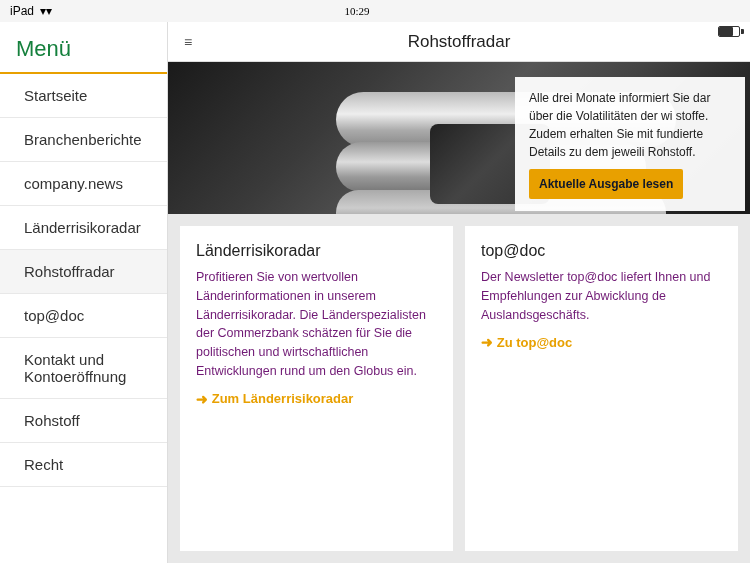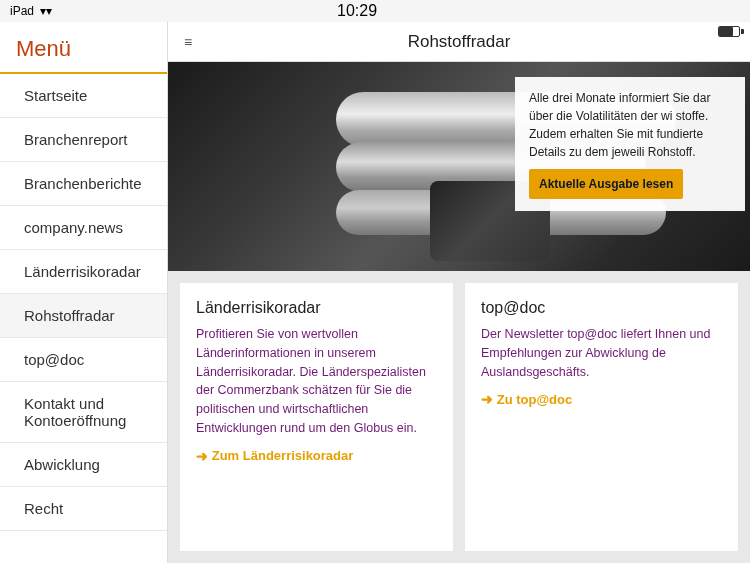--- a/index.html
+++ b/index.html
@@ -11,21 +11,21 @@
       height: 22px;
       display: flex;
       align-items: center;
       justify-content: space-between;
       padding: 0 10px;
       font-size: 12px;
       font-weight: 500;
       flex-shrink: 0;
     }
     .status-left { display: flex; align-items: center; gap: 6px; }
-    .status-center { font-size: 16px; font-weight: 500; }
+    .status-center { font-size: 11px; font-weight: 500; font-family: Liberation Serif, serif; }
     .status-right { display: flex; align-items: center; gap: 4px; font-size: 12px; margin-top: 40px; }
     .battery-icon { width: 22px; height: 11px; border: 1.5px solid #333; border-radius: 2px; position: relative; display: inline-block; }
     .battery-icon::after { content: ''; position: absolute; right: -5px; top: 2px; width: 3px; height: 5px; background: #333; border-radius: 0 1px 1px 0; }
     .battery-fill { height: 100%; width: 70%; background: #333; border-radius: 1px; }
 
     
     .app-container { display: flex; flex: 1; overflow: hidden; }
 
     
     .sidebar {
@@ -33,21 +33,21 @@
       background: #fff;
       border-right: 1px solid #ddd;
       flex-shrink: 0;
       display: flex;
       flex-direction: column;
     }
     .sidebar-title {
       padding: 14px 16px 10px;
       font-size: 22px;
       font-weight: 300;
-      color: #c2410c;
+      color: #15803d;
       border-bottom: 2px solid #e8a000;
     }
     .sidebar-item {
       padding: 13px 24px;
       font-size: 15px;
       color: #333;
       border-bottom: 1px solid #e8e8e8;
       cursor: pointer;
     }
     .sidebar-item.active {
@@ -67,21 +67,21 @@
       align-items: center;
       padding: 0 16px;
       flex-shrink: 0;
     }
     .hamburger-icon { font-size: 14px; color: #555; margin-right: auto; cursor: pointer; letter-spacing: 1px; }
     .top-bar-title { font-size: 17px; font-weight: 400; color: #222; position: absolute; left: 50%; transform: translateX(-50%); margin-left: 84px; }
 
     
     .hero-section {
       position: relative;
-      height: 209px;
+      height: 152px;
       flex-shrink: 0;
       overflow: hidden;
       background: #2a2a2a;
     }
     .hero-image {
       width: 100%;
       height: 100%;
       background: linear-gradient(135deg, #1a1a1a 0%, #3a3a3a 30%, #555 50%, #444 65%, #2a2a2a 80%, #1a1a1a 100%);
       position: relative;
     }
@@ -171,28 +171,27 @@
         <div class="battery-fill"></div>
       </span>
   </div>
 </div>
 
 <div class="app-container">
 
   <div class="sidebar">
     <div class="sidebar-title">Menü</div>
     <div class="sidebar-item">Startseite</div>
-    <div class="sidebar-item">Branchenreport</div>
     <div class="sidebar-item">Branchenberichte</div>
     <div class="sidebar-item">company.news</div>
     <div class="sidebar-item">Länderrisikoradar</div>
     <div class="sidebar-item active">Rohstoffradar</div>
     <div class="sidebar-item">top@doc</div>
     <div class="sidebar-item">Kontakt und Kontoeröffnung</div>
-    <div class="sidebar-item">Abwicklung</div>
+    <div class="sidebar-item">Rohstoff</div>
     <div class="sidebar-item">Recht</div>
   </div>
 
   <div class="content-area">
 
     <div class="top-bar">
       <span class="hamburger-icon">≡</span>
       <span class="top-bar-title">Rohstoffradar</span>
     </div>
 

